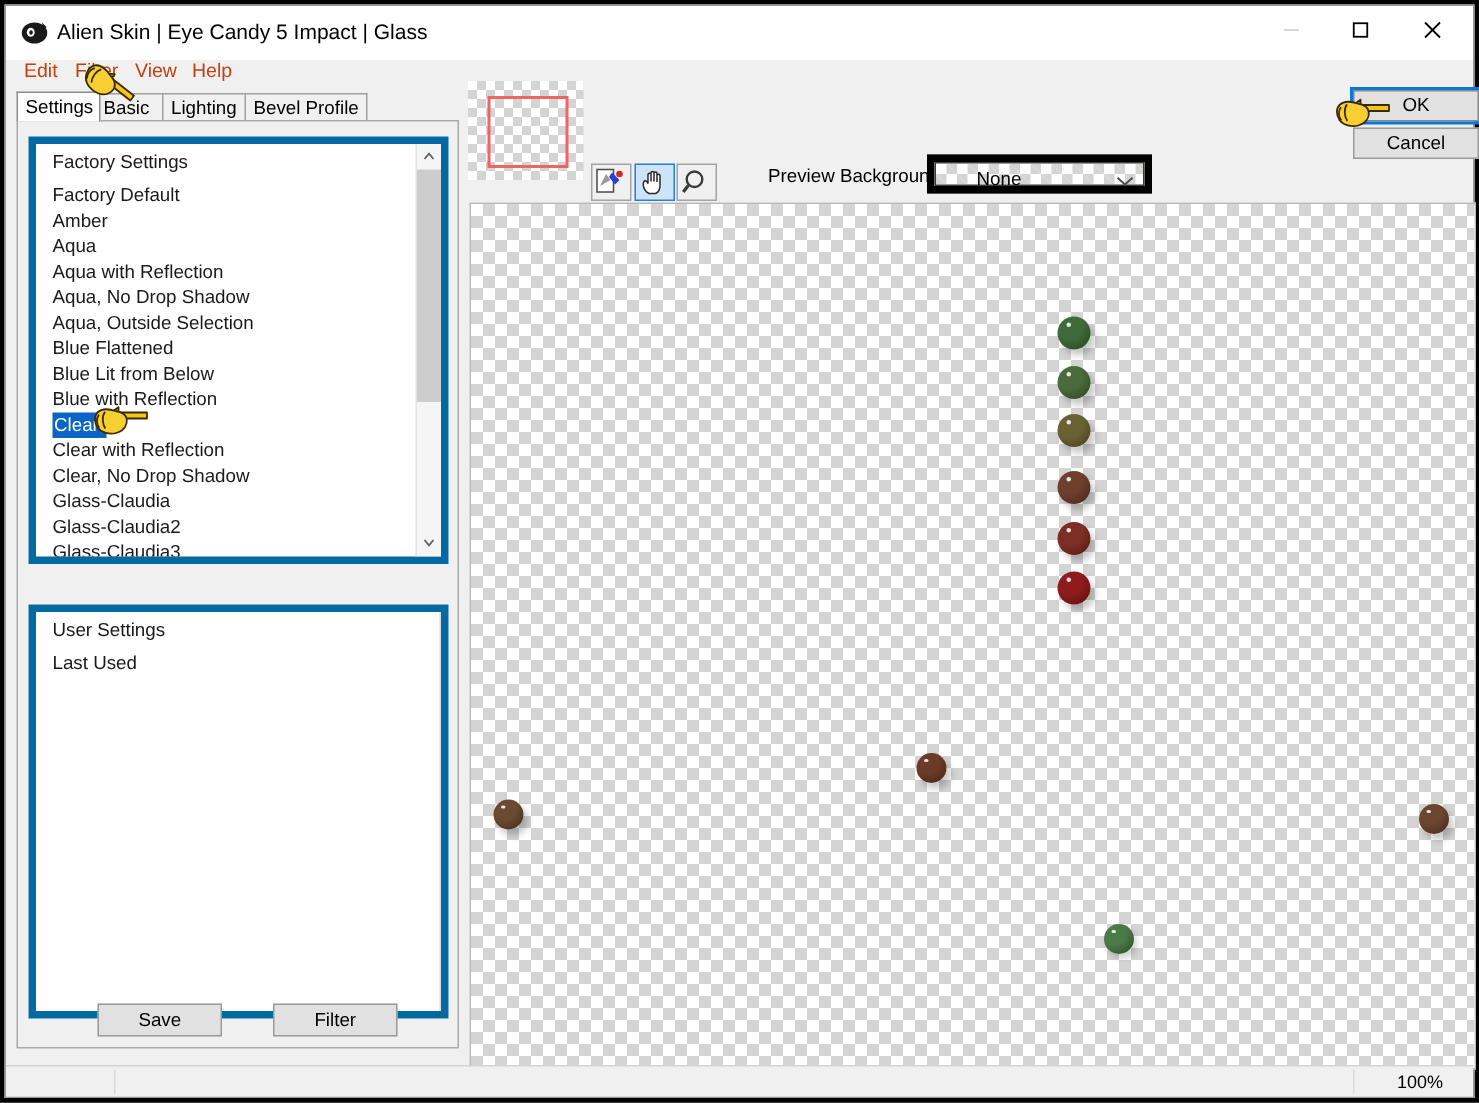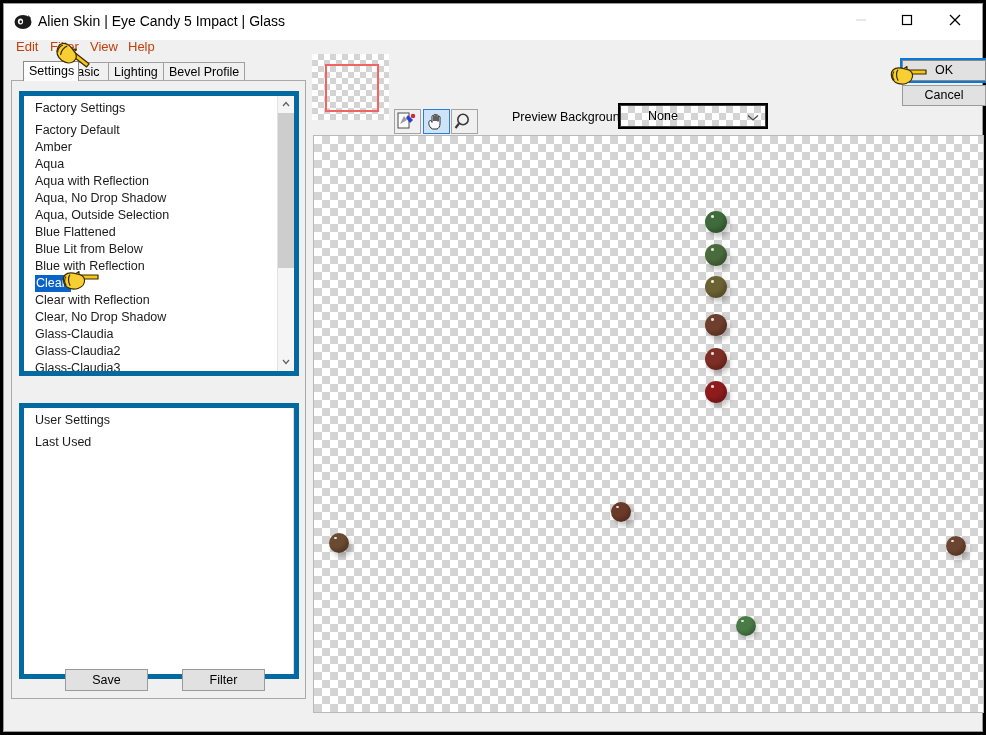--- a/index.html
+++ b/index.html
@@ -20,21 +20,21 @@
 
   
   .menubar{position:absolute;left:0;top:33px;height:22px;width:100%;}
   .menu-item{position:absolute;top:0;font-size:13px;color:#c2410c;padding:2px 4px;cursor:default;}
 
   
   .tabstrip{position:absolute;left:7px;top:57px;width:295px;height:20px;}
   .tab{position:absolute;top:1px;height:19px;font-size:12.5px;color:#000;
        padding:2px 5px 0 5px;box-sizing:border-box;background:#f0f0f0;
        border:1px solid #a0a0a0;border-bottom:none;cursor:default;white-space:nowrap;}
-  .tab.active{top:0;height:20px;background:#fdfdfd;border-color:#8a8a8a;z-index:3;margin-left:12px;}
+  .tab.active{top:0;height:20px;background:#fdfdfd;border-color:#8a8a8a;z-index:3;}
 
   
   .leftpanel{position:absolute;left:7px;top:76px;width:295px;height:619px;
              background:#f0f0f0;border:1px solid #a9a9a9;box-sizing:border-box;}
 
   .listbox{position:absolute;background:#ffffff;border:5px solid #0369a1;box-sizing:border-box;overflow:hidden;}
   #factory-list{left:7px;top:10px;width:280px;height:285px;}
   #user-list{left:7px;top:302px;width:280px;height:276px;margin-top:20px;}
 
   .litem{position:relative;height:17px;line-height:17px;font-size:12.5px;color:#1a1a1a;
@@ -67,21 +67,21 @@
 
   .toolbtn{position:absolute;top:105px;width:27px;height:25px;background:#f0f0f0;
            border:1px solid #a3a3a3;box-sizing:border-box;cursor:default;}
   .toolbtn.active{background:#cde3f7;border:1px solid #2a7fd4;}
   #tool-picker{left:390px;}
   #tool-hand{left:419px;}
   #tool-zoom{left:447px;}
 
   .pb-label{position:absolute;left:508px;top:106px;font-size:12.5px;color:#000;}
   .pb-select{position:absolute;left:614px;top:99px;width:150px;height:26px;background:#4d7c0f;
-             border:2px solid #000000;box-sizing:border-box;cursor:default;}
+             border:5px solid #000000;box-sizing:border-box;cursor:default;}
   .pb-swatch{position:absolute;left:6px;top:5px;width:15px;height:15px;border:1px solid #3a3a3a;box-sizing:border-box;}
   .pb-value{position:absolute;left:28px;top:4px;font-size:12.5px;color:#000;}
   .pb-caret{position:absolute;right:7px;top:9px;}
 
   .ok-btn{position:absolute;left:898px;top:56px;width:84px;height:21px;background:#e1e1e1;
           border:1px solid #888;box-sizing:border-box;font-size:12.5px;text-align:center;
           line-height:19px;color:#000;cursor:default;
           outline:2px solid #0a78d7;outline-offset:0px;}
   .cancel-btn{position:absolute;left:898px;top:81px;width:84px;height:21px;background:#e1e1e1;
           border:1px solid #9a9a9a;box-sizing:border-box;font-size:12.5px;text-align:center;
@@ -253,20 +253,25 @@
         <div class="sphere" style="left: 391px; top: 178px; width: 22px; height: 22px; background: radial-gradient(circle at 34% 28%, rgb(110, 63, 44) 0%, rgb(110, 63, 44) 42%, rgb(69, 35, 26) 100%); box-shadow: rgba(0, 0, 0, 0.22) 3px 4px 5px;"></div>
         <div class="sphere" style="left: 391px; top: 212px; width: 22px; height: 22px; background: radial-gradient(circle at 34% 28%, rgb(126, 47, 37) 0%, rgb(126, 47, 37) 42%, rgb(81, 24, 18) 100%); box-shadow: rgba(0, 0, 0, 0.22) 3px 4px 5px;"></div>
         <div class="sphere" style="left: 391px; top: 245px; width: 22px; height: 22px; background: radial-gradient(circle at 34% 28%, rgb(142, 28, 28) 0%, rgb(142, 28, 28) 42%, rgb(90, 14, 14) 100%); box-shadow: rgba(0, 0, 0, 0.22) 3px 4px 5px;"></div>
         <div class="sphere" style="left: 297px; top: 366px; width: 20px; height: 20px; background: radial-gradient(circle at 34% 28%, rgb(107, 59, 40) 0%, rgb(107, 59, 40) 42%, rgb(66, 32, 23) 100%); box-shadow: rgba(0, 0, 0, 0.22) 3px 4px 5px;"></div>
         <div class="sphere" style="left: 15px; top: 397px; width: 20px; height: 20px; background: radial-gradient(circle at 34% 28%, rgb(106, 74, 48) 0%, rgb(106, 74, 48) 42%, rgb(65, 42, 26) 100%); box-shadow: rgba(0, 0, 0, 0.22) 3px 4px 5px;"></div>
         <div class="sphere" style="left: 632px; top: 400px; width: 20px; height: 20px; background: radial-gradient(circle at 34% 28%, rgb(108, 69, 48) 0%, rgb(108, 69, 48) 42%, rgb(66, 38, 26) 100%); box-shadow: rgba(0, 0, 0, 0.22) 3px 4px 5px;"></div>
         <div class="sphere" style="left: 422px; top: 480px; width: 20px; height: 20px; background: radial-gradient(circle at 34% 28%, rgb(74, 122, 69) 0%, rgb(74, 122, 69) 42%, rgb(42, 74, 38) 100%); box-shadow: rgba(0, 0, 0, 0.18) 2px 3px 4px;"></div>
       </div>
   </div>
 
+  <div class="statusbar">
+    <div class="sb-sep" style="left:72px"></div>
+    <div class="sb-sep" style="left:898px"></div>
+    <div class="sb-zoom">100%</div>
+  </div>
 
   <div id="pointers">
       <div class="handcursor" style="left: 45px; top: 35px; transform: rotate(38deg);"><svg width="44" height="30" viewBox="0 0 44 30">
           <g stroke="#3a2a00" stroke-width="1.2" stroke-linejoin="round">
             <path d="M41 12 L22 12 L22 8.5 L14 14 L22 19.5 L22 16 L41 16 Z" fill="#f5c518"></path>
             <path d="M20 11 C14 9 10 10 8 12 C5.5 14.6 6 19 8 22 C10.5 25.5 16 27 21 25.5 C26 24 28 20 27.5 16.5 C27 13.5 24 11.6 20 11 Z" fill="#f7cf33"></path>
             <path d="M9 13.5 C7 16 7.2 20 9.2 22.3" fill="none"></path>
             <path d="M13 11.6 C11 14 11 19.5 13.2 22.6" fill="none"></path>
           </g>
         </svg></div>

